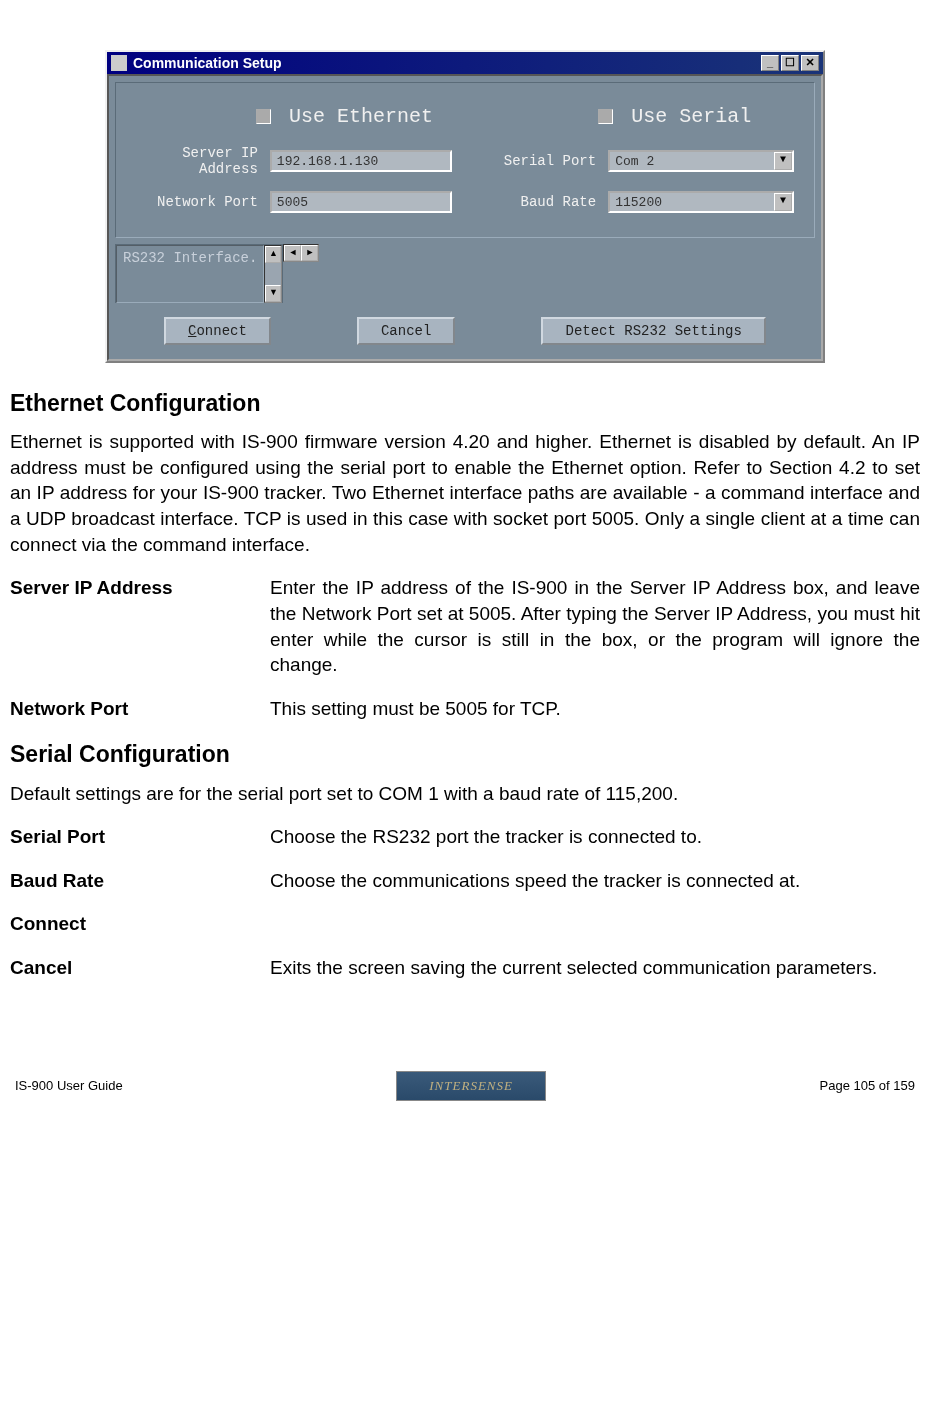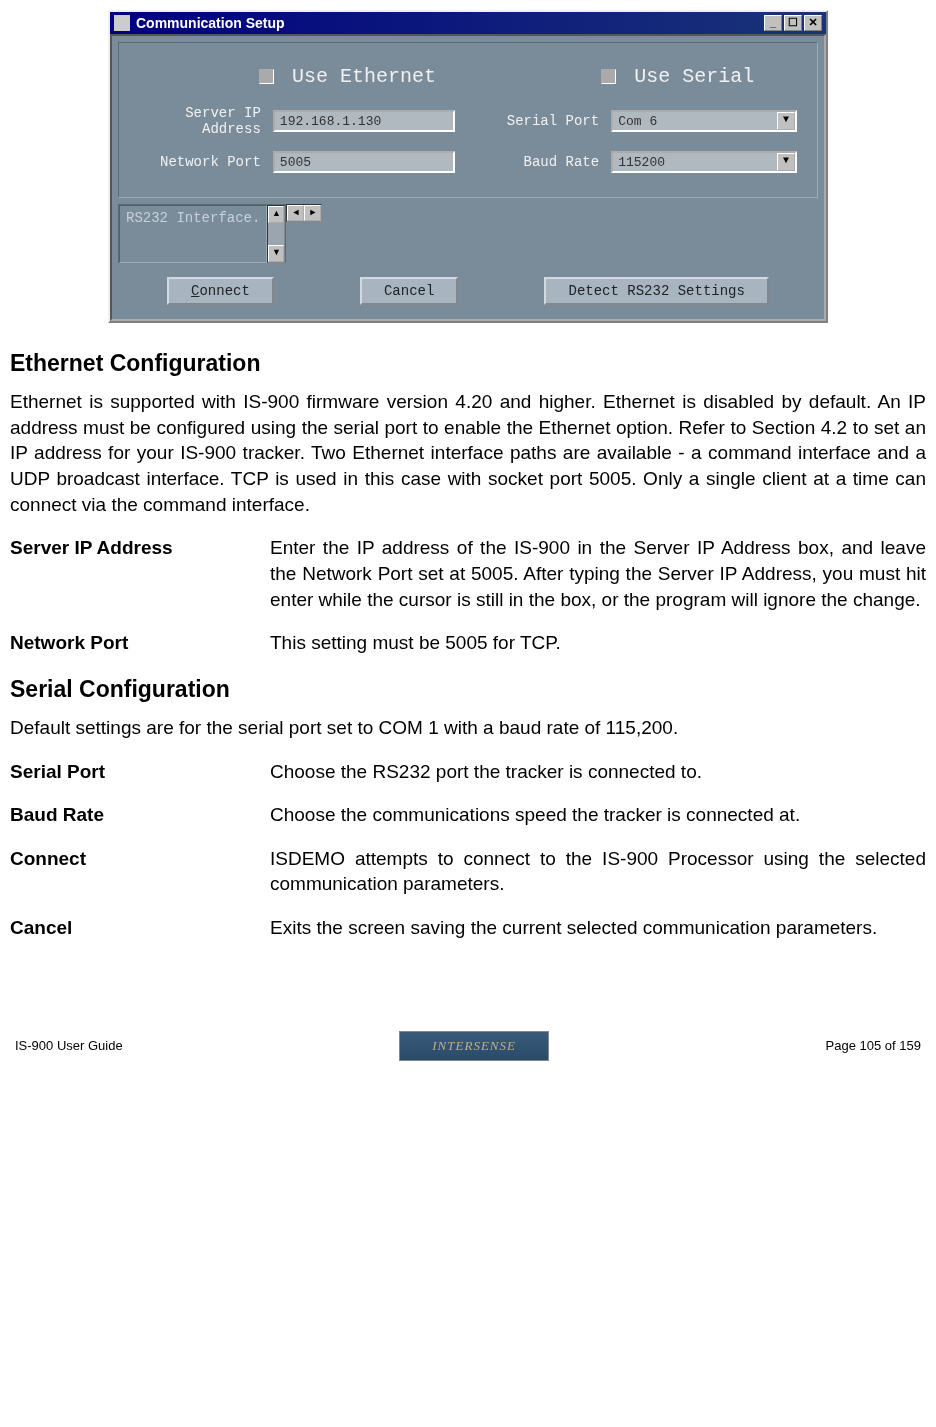--- a/index.html
+++ b/index.html
@@ -5,21 +5,22 @@
     * { box-sizing: border-box; }
     body {
       font-family: Arial, Helvetica, sans-serif;
       margin: 0;
       padding: 0;
       background: #fff;
       color: #000;
       width: 936px;
     }
     .page {
-      padding: 10px 10px 30px 10px;
+      padding: 10px 16px 30px 10px;
+      margin-top: 40px;
     }
     
     .dialog-outer {
       margin: 0 auto 25px auto;
       width: 720px;
       border: 2px solid #808080;
       border-left-color: #f0f0f0;
       border-top-color: #f0f0f0;
       background: #c0c0c0;
     }
@@ -292,21 +293,21 @@
           </div>
         </div>
         <div class="row2">
           <div class="half2">
             <span class="field-label">Server IP Address</span>
             <input class="text-input" value="192.168.1.130" style="">
           </div>
           <div class="half2">
             <span class="field-label" style="width:130px">Serial Port</span>
             <div class="combo">
-              <span>Com 6</span>
+              <span>Com 2</span>
               <span class="combo-arrow">▼</span>
             </div>
           </div>
         </div>
         <div class="row2">
           <div class="half2">
             <span class="field-label">Network Port</span>
             <input class="text-input" value="5005" style="">
           </div>
           <div class="half2">
@@ -360,21 +361,20 @@
     <div class="term-row">
       <div class="term">Serial Port</div>
       <div class="desc">Choose the RS232 port the tracker is connected to.</div>
     </div>
     <div class="term-row">
       <div class="term">Baud Rate</div>
       <div class="desc">Choose the communications speed the tracker is connected at.</div>
     </div>
     <div class="term-row">
       <div class="term">Connect</div>
-      <div class="desc">ISDEMO attempts to connect to the IS-900 Processor using the selected communication parameters.</div>
     </div>
     <div class="term-row">
       <div class="term">Cancel</div>
       <div class="desc">Exits the screen saving the current selected communication parameters.</div>
     </div>
   </div>
 
   <div class="footer">
     <span>IS-900 User Guide</span>
     <span class="footer-logo">INTERSENSE</span>

